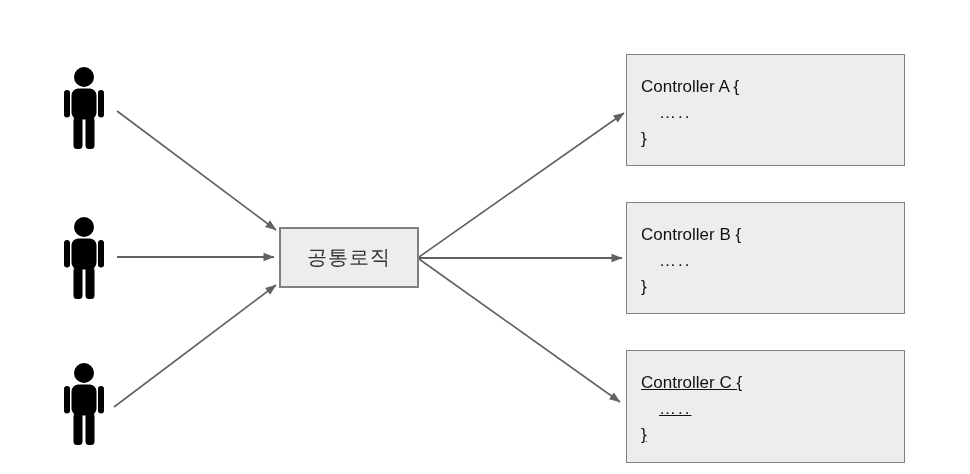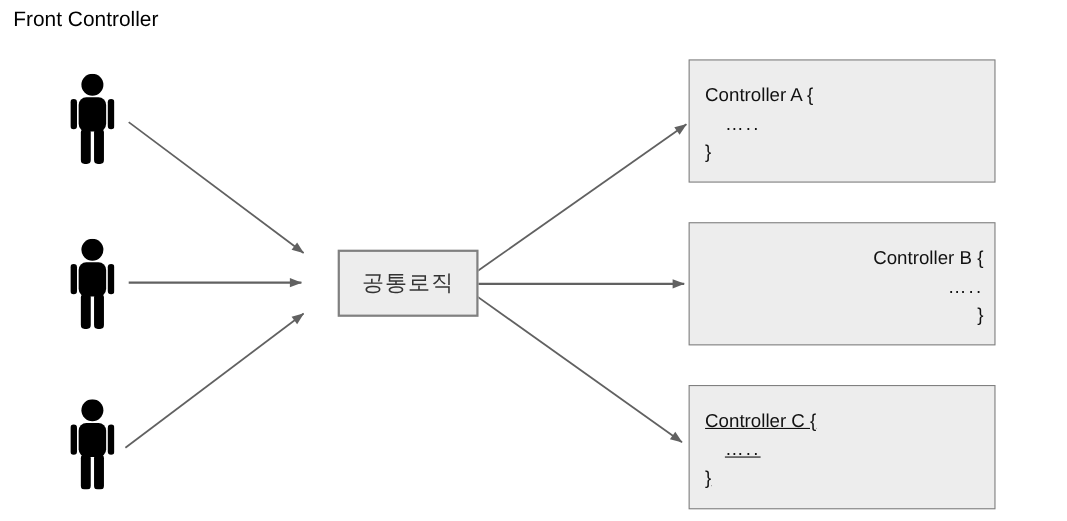--- a/index.html
+++ b/index.html
@@ -50,29 +50,28 @@
   .person svg * {
     fill: var(--person-icon, #000000);
   }
   .person.p1 { left: 64px; top: 67px; }
   .person.p2 { left: 64px; top: 217px; }
   .person.p3 { left: 64px; top: 363px; }
   .common-box {
     position: absolute;
     left: 279px;
     top: 227px;
-    width: 128px;
+    width: 140px;
     height: 61px;
     box-sizing: border-box;
     background: var(--node-fill, #ededed);
     border: 2px solid var(--node-border, #808080);
     display: flex;
     align-items: center;
     justify-content: center;
-    margin-left: 28px;
   }
   .common-box span {
     font-size: 20px;
     color: var(--node-text, #333333);
     letter-spacing: 1px;
     white-space: nowrap;
   }
   .ctrl-box {
     position: absolute;
     left: 626px;
@@ -80,33 +79,32 @@
     height: 112px;
     box-sizing: border-box;
     background: var(--node-fill, #ededed);
     border: 1.5px solid var(--node-border, #808080);
     padding: 19px 10px 0 14px;
     font-size: 17px;
     line-height: 26px;
     color: #111111;
   }
   .ctrl-box.a { top: 54px; }
-  .ctrl-box.b { top: 202px; text-align: right; }
+  .ctrl-box.b { top: 202px; }
   .ctrl-box.c { top: 350px; height: 113px; text-decoration: underline; }
   .ctrl-box .indent {
     padding-left: 18px;
     letter-spacing: 2px;
   }
 </style>
 </head>
 <body>
 
 <div class="canvas">
 
-  <div class="title">Front Controller</div>
 
   <svg class="edges" width="970" height="474" viewBox="0 0 970 474" aria-hidden="true">
     <defs>
       <marker id="arrowhead" viewBox="0 0 12 10" refX="11" refY="5" markerWidth="12" markerHeight="10" orient="auto" markerUnits="userSpaceOnUse">
         <path d="M0.5,0.8 L11.5,5 L0.5,9.2 z"></path>
       </marker>
     </defs>
     <line x1="117" y1="111" x2="276" y2="230" marker-end="url(#arrowhead)"></line>
     <line class="thick" x1="117" y1="257" x2="274" y2="257" marker-end="url(#arrowhead)"></line>
     <line x1="114" y1="407" x2="276" y2="285" marker-end="url(#arrowhead)"></line>

